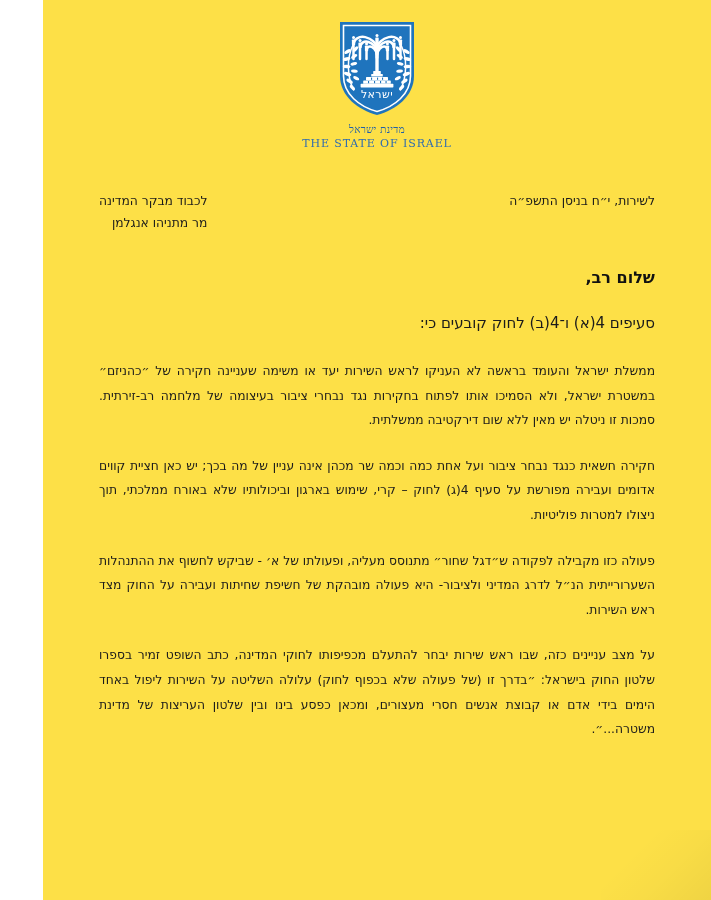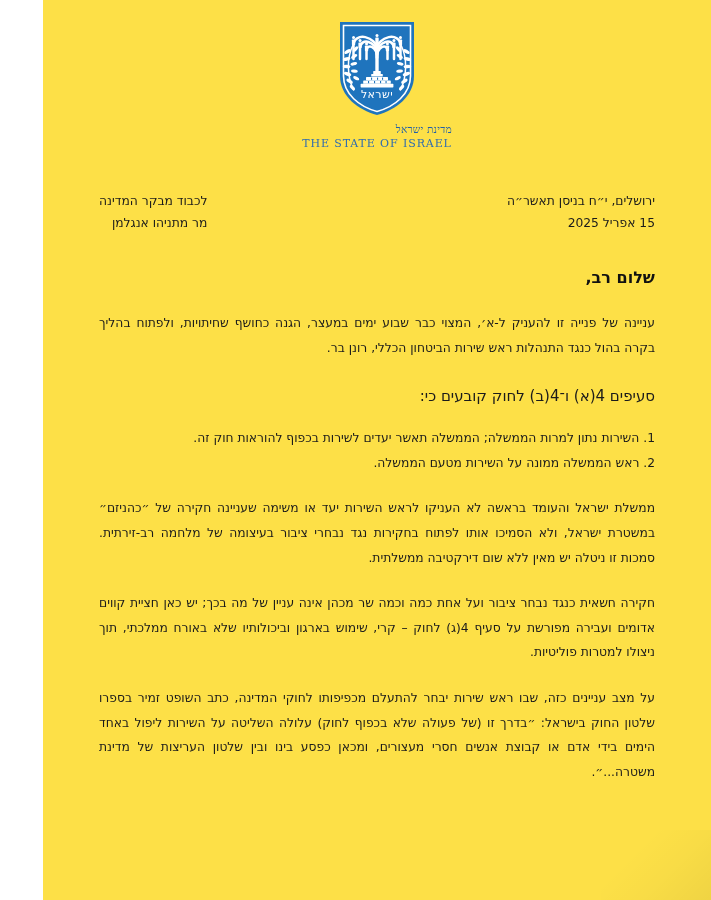--- a/index.html
+++ b/index.html
@@ -39,20 +39,21 @@
   }
 
   .emblem {
     width: 82px;
     height: 100px;
     display: block;
   }
 
   .letterhead-caption {
     margin-top: 5px;
+    text-align: center;
     color: #1f5fa8;
     font-family: "DejaVu Serif", "Liberation Serif", serif;
     line-height: 1.28;
   }
 
   .caption-he {
     font-size: 10.5px;
     letter-spacing: 0.2px;
     color: #1f5fa8;
   }
@@ -235,50 +236,39 @@
     <div class="letterhead-caption">
       <div class="caption-he">מדינת ישראל</div>
       <div class="caption-en">THE STATE OF ISRAEL</div>
     </div>
   </div>
 
   <div class="sheet">
 
     <div class="address-row">
       <div class="dateblock">
-        <div class="addr-line">ירושלים, י״ח בניסן תאשר״ה</div>
-        <div class="addr-line">15 אפריל 2025</div>
+        <div class="addr-line">לשירות, י״ח בניסן התשפ״ה</div>
       </div>
       <div class="addressee">
         <div class="addr-line">לכבוד מבקר המדינה</div>
         <div class="addr-line">מר מתניהו אנגלמן</div>
       </div>
     </div>
 
     <div class="salutation">שלום רב,</div>
 
-    <p class="para lead">עניינה של פנייה זו להעניק ל-א׳, המצוי כבר שבוע ימים במעצר, הגנה כחושף שחיתויות, ולפתוח בהליך בקרה בהול כנגד התנהלות ראש שירות הביטחון הכללי, רונן בר.</p>
 
 
     <p class="para-intro">סעיפים 4(א) ו־4(ב) לחוק קובעים כי:</p>
 
-    <ol class="clause-list">
-      <li class="clause-item">
-        <span class="clause-num">1.</span>
-        <span>השירות נתון למרות הממשלה; הממשלה תאשר יעדים לשירות בכפוף להוראות חוק זה.</span>
-      </li>
-      <li class="clause-item">
-        <span class="clause-num">2.</span>
-        <span>ראש הממשלה ממונה על השירות מטעם הממשלה.</span>
-      </li>
-    </ol>
 
     <p class="para">ממשלת ישראל והעומד בראשה לא העניקו לראש השירות יעד או משימה שעניינה חקירה של ״כהניזם״ במשטרת ישראל, ולא הסמיכו אותו לפתוח בחקירות נגד נבחרי ציבור בעיצומה של מלחמה רב-זירתית. סמכות זו ניטלה יש מאין ללא שום דירקטיבה ממשלתית.</p>
 
     <p class="para">חקירה חשאית כנגד נבחר ציבור ועל אחת כמה וכמה שר מכהן אינה עניין של מה בכך; יש כאן חציית קווים אדומים ועבירה מפורשת על סעיף 4(ג) לחוק – קרי, שימוש בארגון וביכולותיו שלא באורח ממלכתי, תוך ניצולו למטרות פוליטיות.</p>
 
+    <p class="para">פעולה כזו מקבילה לפקודה ש״דגל שחור״ מתנוסס מעליה, ופעולתו של א׳ - שביקש לחשוף את ההתנהלות השערורייתית הנ״ל לדרג המדיני ולציבור- היא פעולה מובהקת של חשיפת שחיתות ועבירה על החוק מצד ראש השירות.</p>
 
     <p class="para">על מצב עניינים כזה, שבו ראש שירות יבחר להתעלם מכפיפותו לחוקי המדינה, כתב השופט זמיר בספרו שלטון החוק בישראל: ״בדרך זו (של פעולה שלא בכפוף לחוק) עלולה השליטה על השירות ליפול באחד הימים בידי אדם או קבוצת אנשים חסרי מעצורים, ומכאן כפסע בינו ובין שלטון העריצות של מדינת משטרה...״.</p>
 
   </div>
 
   <div class="corner-shade"></div>
 </div>
 
 </body></html>

